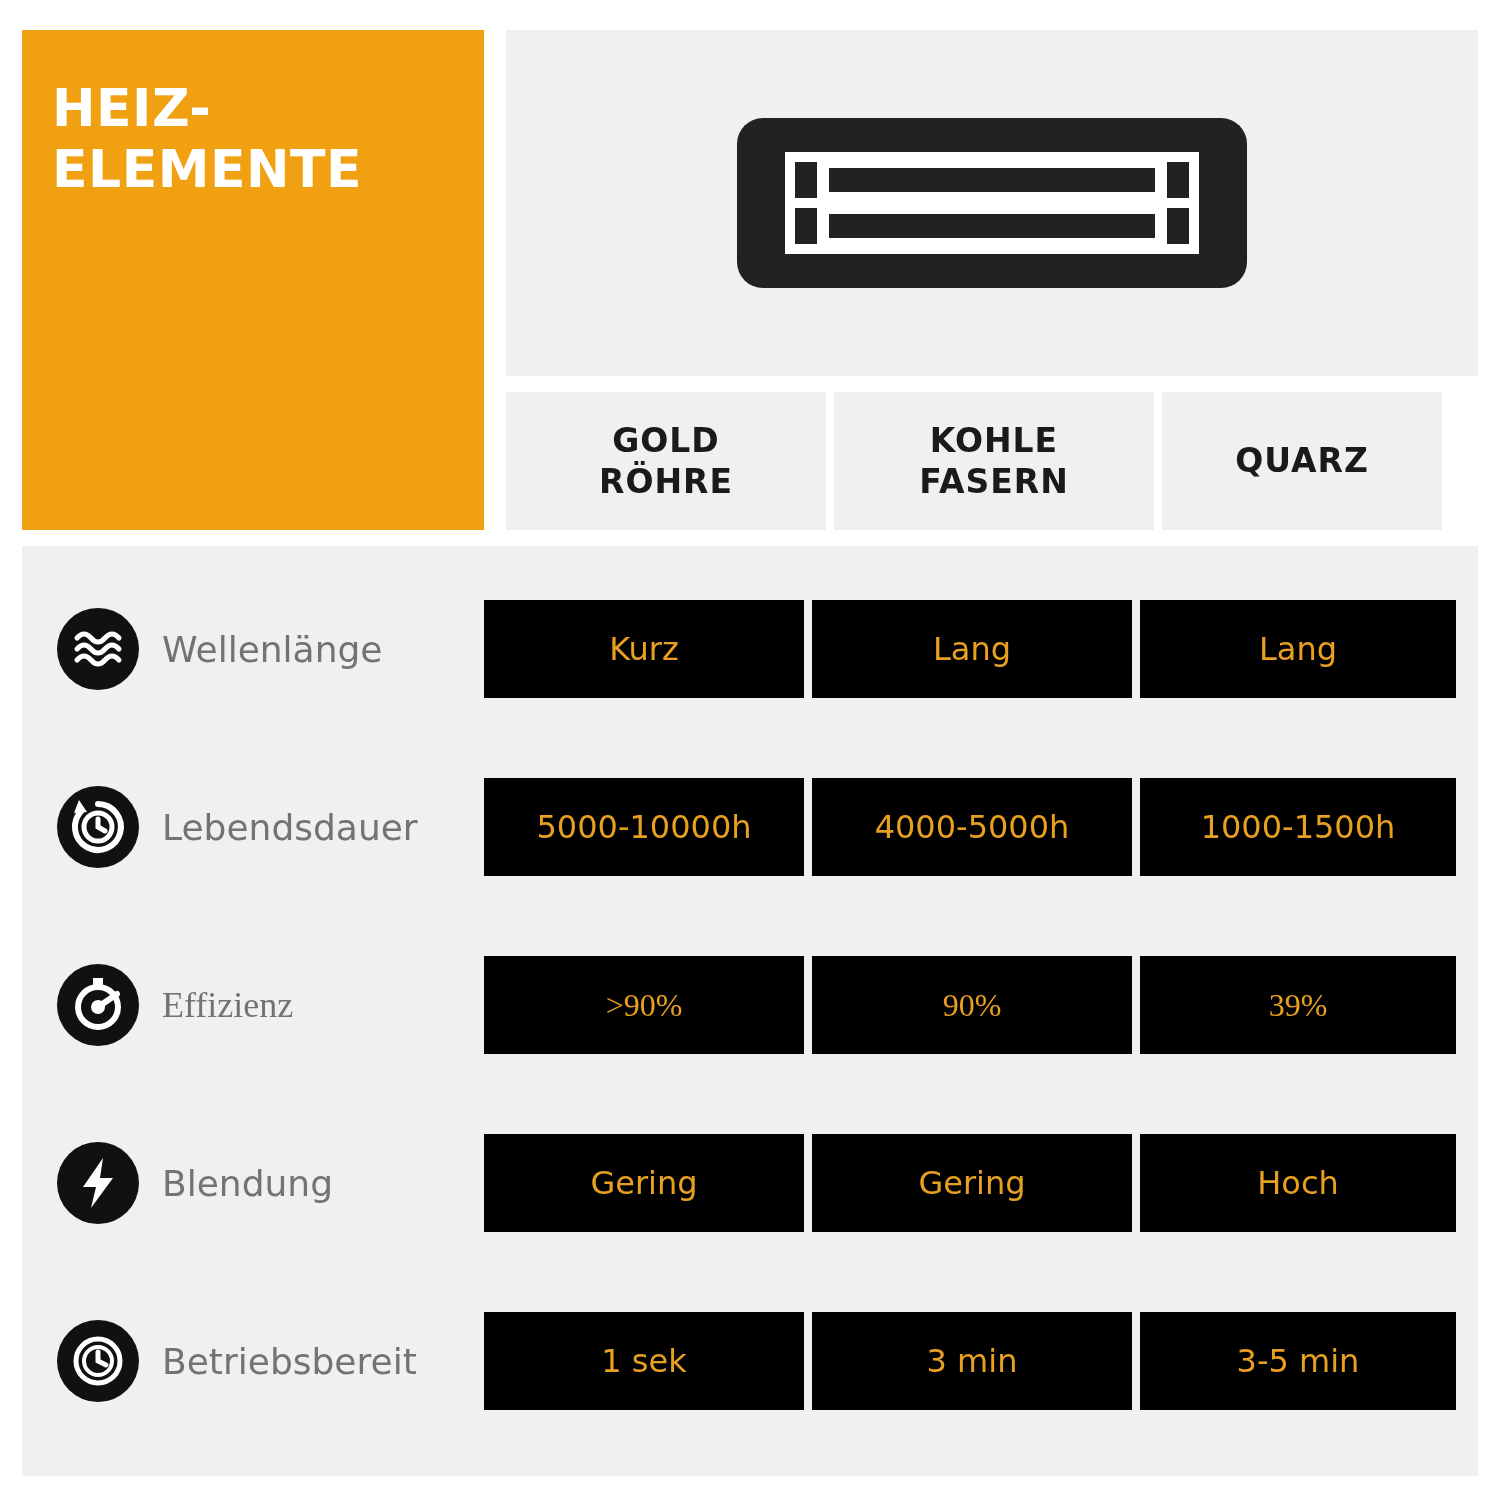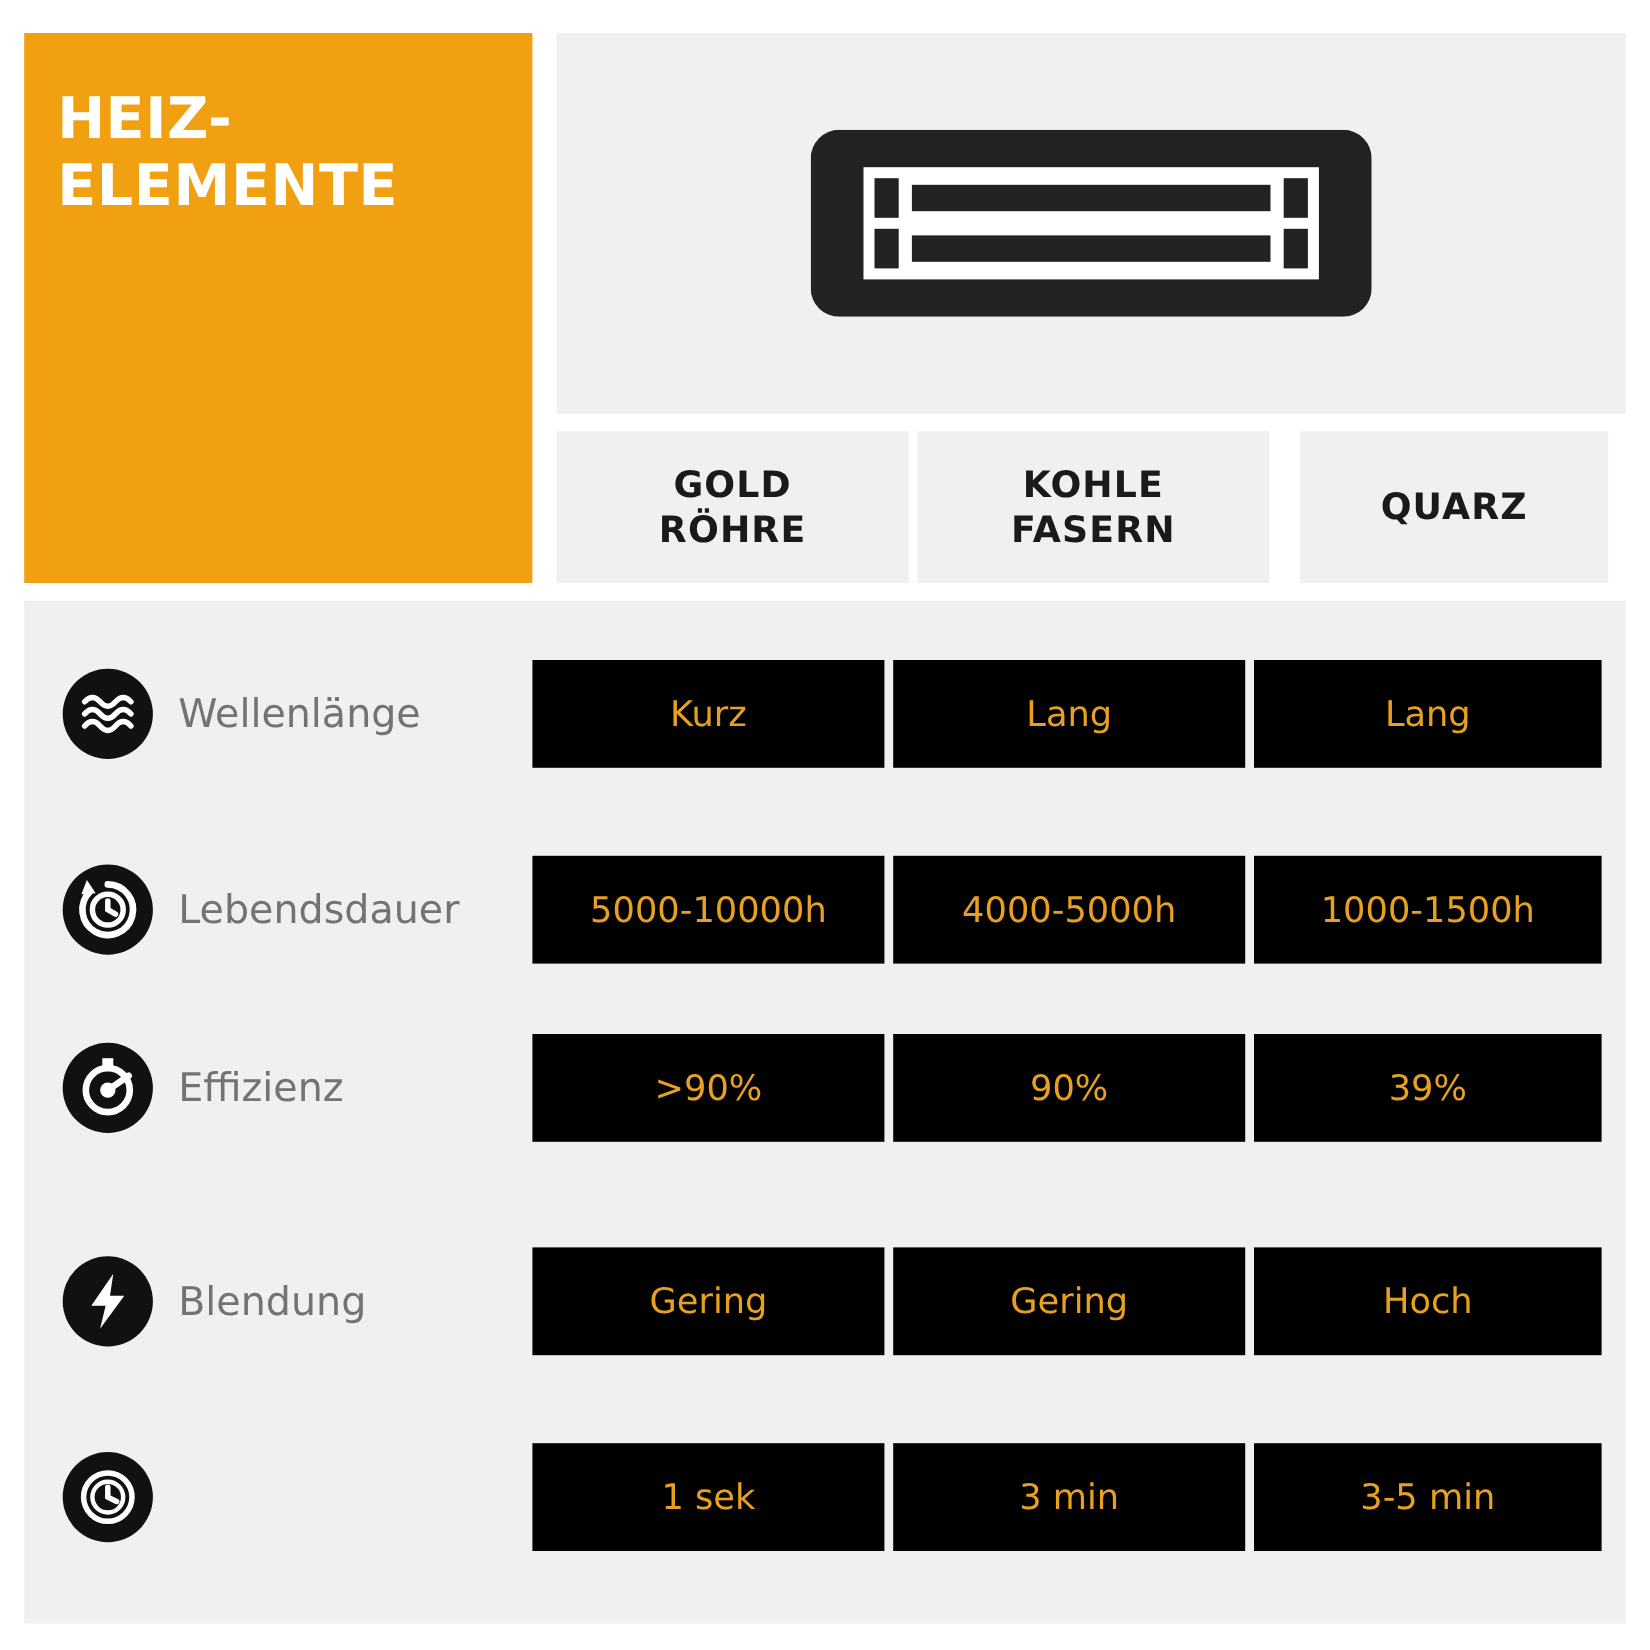--- a/index.html
+++ b/index.html
@@ -76,21 +76,21 @@
     text-align: center;
     color: #1a1a1a;
     font-size: 33px;
     font-weight: 700;
     letter-spacing: 1px;
     line-height: 1.25;
     white-space: pre-line;
   }
   .col-head.c1 { left: 484px;  width: 320px; }
   .col-head.c2 { left: 812px;  width: 320px; }
-  .col-head.c3 { left: 1140px; width: 280px; margin-left: 20px; }
+  .col-head.c3 { left: 1140px; width: 280px; }
 
   
   .table-area {
     position: absolute;
     left: 22px;
     top: 546px;
     width: 1456px;
     height: 930px;
     background: #F0F0F0;
   }
@@ -98,21 +98,21 @@
   .row {
     position: absolute;
     left: 0;
     width: 1456px;
     height: 178px;
     display: flex;
     align-items: center;
   }
   .row.r0 { top: 14px; }
   .row.r1 { top: 192px; padding-left: 12px; }
-  .row.r2 { top: 354px; }
+  .row.r2 { top: 370px; font-family: Liberation Serif, serif; }
   .row.r3 { top: 548px; }
   .row.r4 { top: 726px; }
 
   .icon-wrap {
     position: absolute;
     left: 35px;
     width: 82px;
     height: 82px;
     top: 48px;
   }
@@ -258,19 +258,20 @@
     <div class="row r4">
       <div class="icon-wrap">
         <div class="icon-circle">
           <svg viewBox="0 0 82 82" width="82" height="82" aria-hidden="true">
             <circle cx="41" cy="41" r="22" fill="none" stroke="#ffffff" stroke-width="5"></circle>
             <circle cx="41" cy="41" r="14" fill="none" stroke="#ffffff" stroke-width="4"></circle>
             <path d="M41 32 L41 41 L49 45" fill="none" stroke="#ffffff" stroke-width="5" stroke-linecap="round"></path>
           </svg>
         </div>
       </div>
+      <div class="row-label">Betriebsbereit</div>
       <div class="cell c1">1 sek</div>
       <div class="cell c2">3 min</div>
       <div class="cell c3">3-5 min</div>
     </div>
 
   </div>
 </div>
 
 </body></html>

